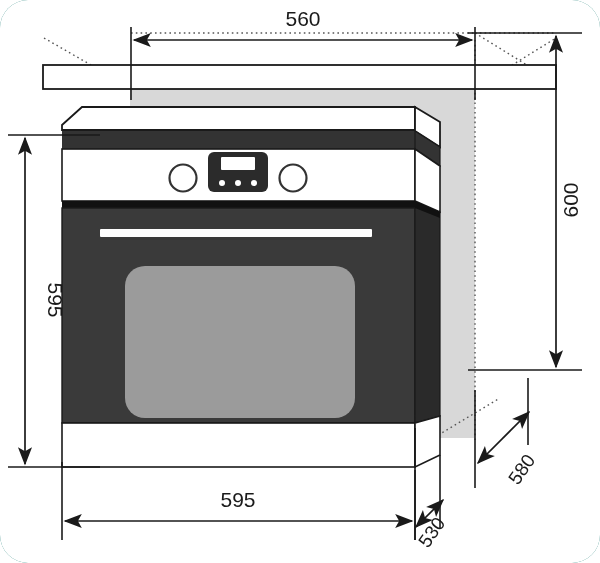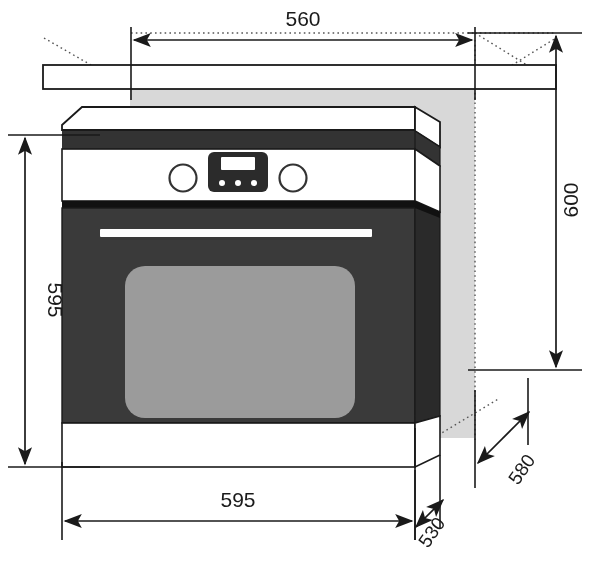--- a/index.html
+++ b/index.html
@@ -9,20 +9,21 @@
   }
   body {
     font-family: "Liberation Sans", sans-serif;
   }
   #drawing-root {
     position: relative;
     width: 600px;
     height: 563px;
     background: #0f766e;
     overflow: hidden;
+    border-radius: 28px;
   }
   svg#tech-drawing {
     display: block;
     width: 600px;
     height: 563px;
   }
   .dim-text {
     font-family: "Liberation Sans", sans-serif;
     font-size: 21px;
     fill: #1a1a1a;

